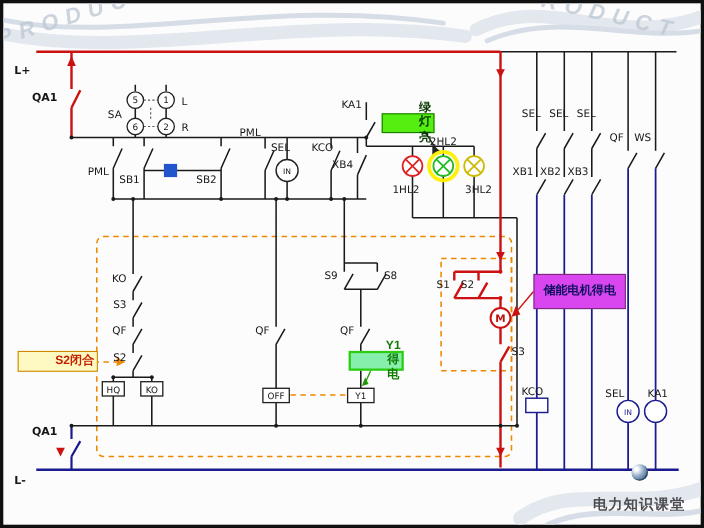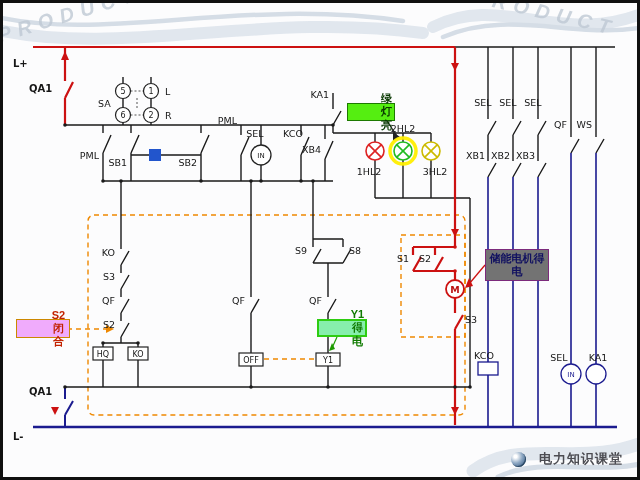--- a/index.html
+++ b/index.html
@@ -19,27 +19,27 @@
   .wm-left  { left:-8px;  top:0;    transform:rotate(-17deg); }
   .wm-right { left:468px; top:-2px; transform:rotate(13deg); }
   .title { position:absolute; left:86px; top:5px; font-size:25px; font-weight:bold;
            color:#3c3c40; font-family:"Liberation Serif","DejaVu Serif",serif; }
   .title .orn { margin:0 16px 0 22px; font-size:17px; }
   .title .txt { letter-spacing:3px; font-family:"DejaVu Sans",sans-serif; }
   .callout { position:absolute; display:flex; align-items:center; justify-content:center;
              font-size:11px; font-weight:bold; text-align:center; line-height:1.2;padding-left:31px; }
   .c-green   { left:344px; top:100px; width:48px; height:18px; background:#55ee11;
                border:1px solid #1d7a00; color:#083800; }
-  .c-magenta { left:482px; top:246px; width:64px; height:32px; background:#737373;
+  .c-magenta { left:482px; top:246px; width:84px; height:32px; background:#d946ef;
                border:1px solid #7c2a7c; color:#101060; padding:1px; }
-  .c-yellow  { left:13px;  top:316px; width:54px; height:19px; background:#f0abfc;
+  .c-yellow  { left:13px;  top:316px; width:73px; height:19px; background:#fef9c3;
                border:1px solid #cc8800; color:#c22200; }
   .c-ygreen  { left:314px; top:316px; width:50px; height:18px; background:#86efac;
                border:2px solid #2ecc11; color:#0f7a00; }
-  .brand { position:absolute; right:14px; bottom:9px; display:flex; align-items:center; gap:13px; }
+  .brand { position:absolute; right:14px; bottom:9px; display:flex; align-items:center; gap:13px;flex-direction:column; }
   .brand .logo { width:15px; height:15px; border-radius:50%;
                  background:radial-gradient(circle at 30% 30%, #ffffff 10%, #8fa9c4 45%, #46688e 80%);
                  box-shadow:inset -1px -1px 0 #2f4b66; }
   .brand .txt { font-size:13px; font-weight:bold; color:#4c4c52; letter-spacing:1px; }
 </style>
 </head>
 <body>
 
 <div class="stage">
 

